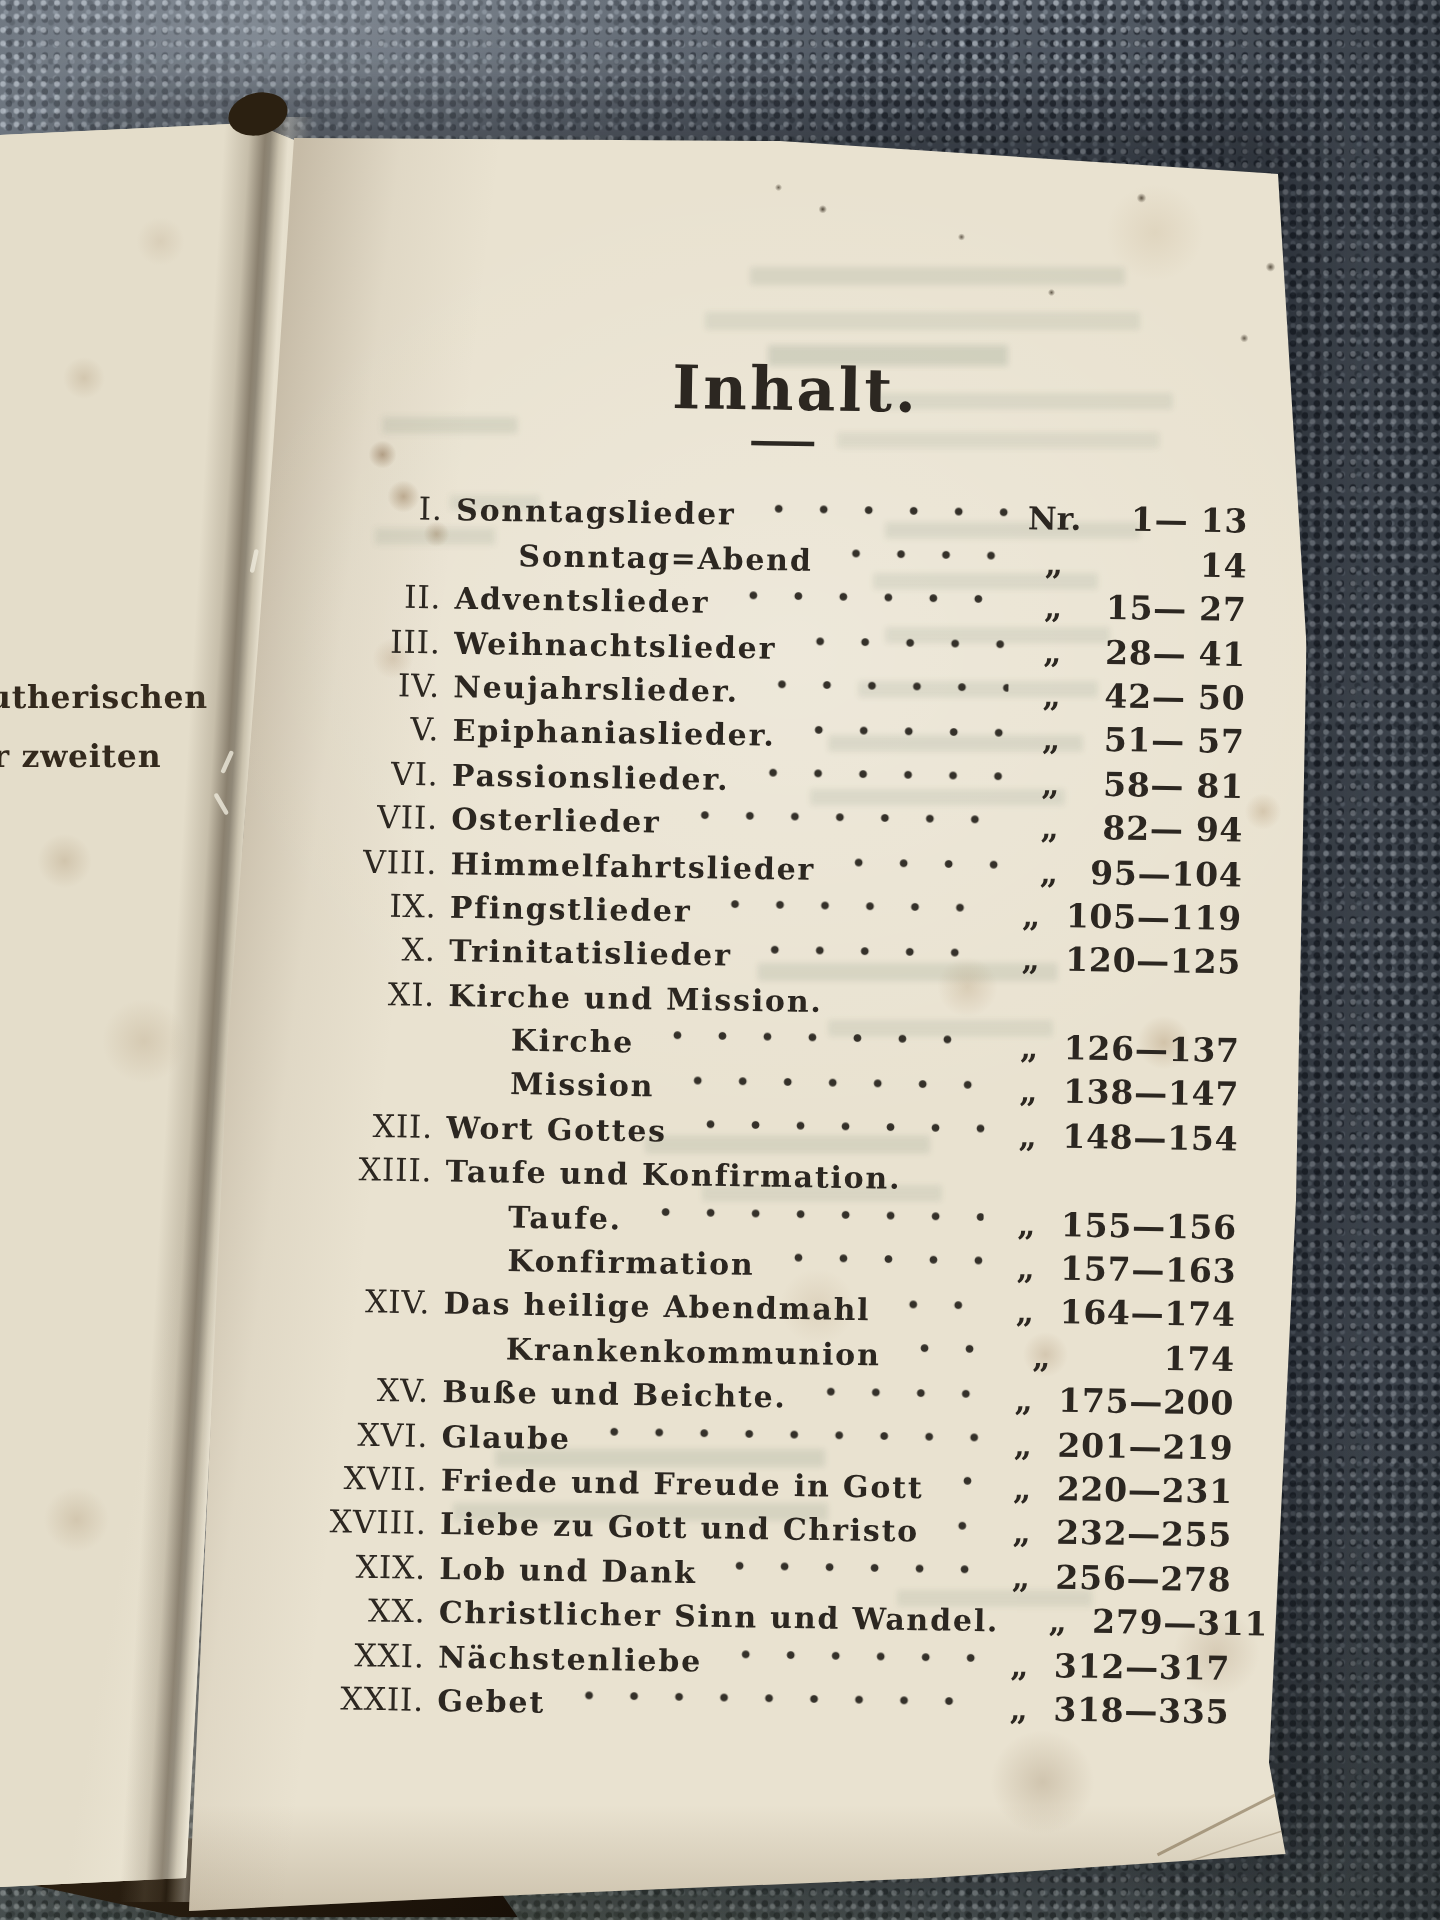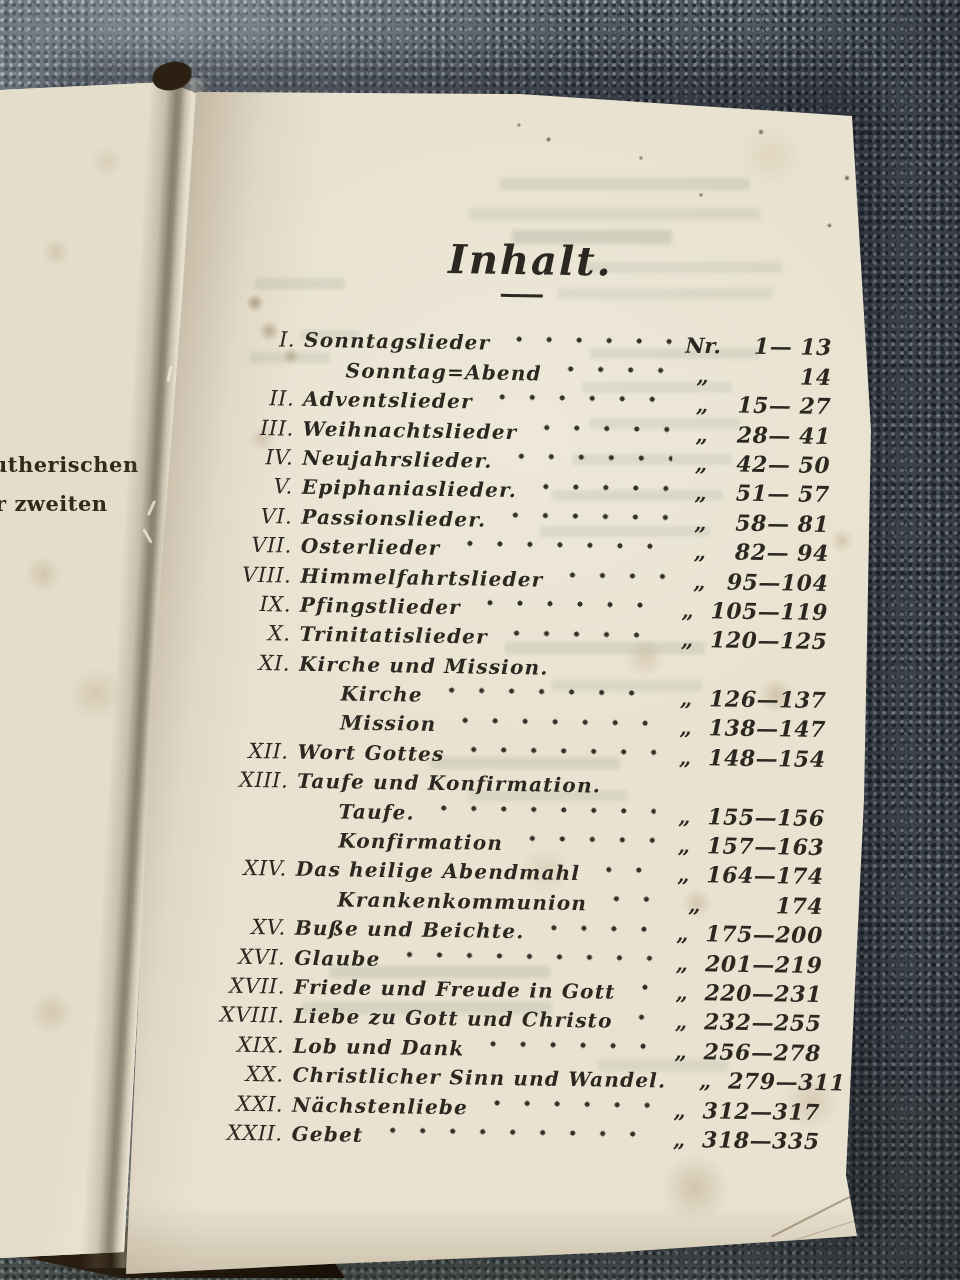--- a/index.html
+++ b/index.html
@@ -59,21 +59,21 @@
 
   .page-right{position:absolute;inset:0;
     background:
       radial-gradient(ellipse 520px 430px at 55% 34%, rgba(255,255,255,.22), transparent 75%),
       linear-gradient(97deg, rgba(118,98,72,.30) 19%, rgba(118,98,72,.08) 25%, transparent 31%),
       linear-gradient(263deg, rgba(118,98,72,.26) 1%, rgba(118,98,72,.06) 4%, transparent 9%),
       linear-gradient(180deg, rgba(130,110,80,.28) 0, transparent 4%, transparent 94%, rgba(130,110,80,.30) 100%),
       #e9e2d0;
     clip-path:polygon(196px 92px,520px 94px,852px 116px,871px 430px,864px 800px,
       846px 1175px,857px 1236px,620px 1252px,330px 1264px,126px 1274px,
-      152px 690px,182px 300px);font-style:italic;}
+      152px 690px,182px 300px);}
 
   .ghosts{position:absolute;inset:0;filter:blur(2px);opacity:.9;background-repeat:no-repeat;
     background-image:
       linear-gradient(rgba(150,162,142,.26),rgba(150,162,142,.26)),
       linear-gradient(rgba(150,162,142,.22),rgba(150,162,142,.22)),
       linear-gradient(rgba(146,158,138,.32),rgba(146,158,138,.32)),
       linear-gradient(rgba(150,162,142,.22),rgba(150,162,142,.22)),
       linear-gradient(rgba(150,162,142,.20),rgba(150,162,142,.20)),
       linear-gradient(rgba(150,162,142,.24),rgba(150,162,142,.24)),
       linear-gradient(rgba(150,162,142,.22),rgba(150,162,142,.22)),

